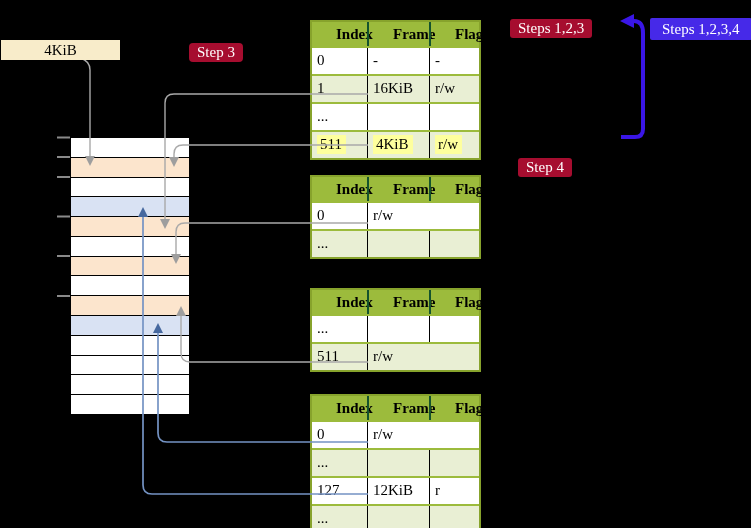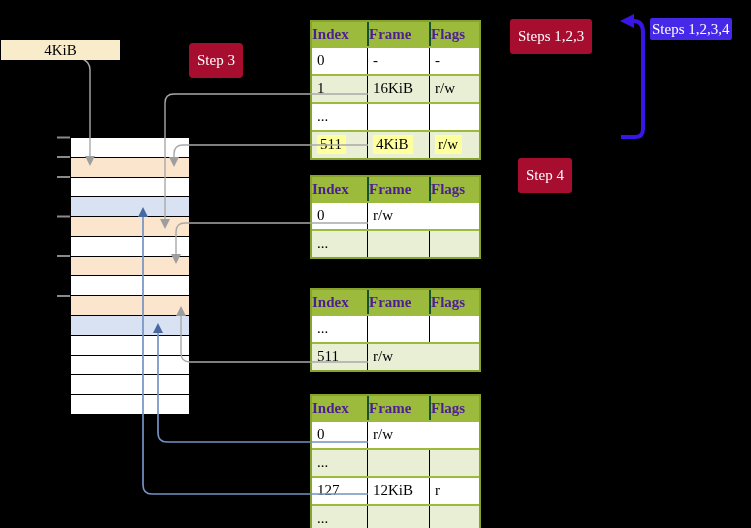--- a/index.html
+++ b/index.html
@@ -11,28 +11,28 @@
   
   .abs{position:absolute;}
   .pagesize{
     left:1px;top:40px;width:119px;height:20px;
     background:#f8ecca;color:#000;text-align:center;
     font-size:15px;line-height:20px;z-index:6;
   }
   .badge{
     position:absolute;height:19px;line-height:19px;
     background:#a60d2f;color:#fff;font-size:15px;
-    padding:8px 8px;border-radius:4px;z-index:6;white-space:nowrap;
+    padding:0 8px;border-radius:4px;z-index:6;white-space:nowrap;
   }
   .badge.step0{left:189px;top:43px;}
   .badge.steps123{left:510px;top:19px;border-radius:3px;}
   .badge.step4{left:518px;top:158px;border-radius:3px;text-align:right;}
   .badge.steps1234{
     left:650px;top:18px;height:22px;line-height:22px;
-    background:#4629e8;border-radius:2px;padding:0 2px;
+    background:#4629e8;border-radius:2px;padding:0 12px;
   }
   
   .memcol{
     left:70px;top:137px;width:120px;height:278px;
     border:1.5px solid #000;box-sizing:border-box;
     display:flex;flex-direction:column;z-index:1;background:#fff;
   }
   .mem-row{flex:1;border-bottom:1.5px solid #000;}
   .mem-row:last-child{border-bottom:none;}
   .mem-row.white{background:#ffffff;}
@@ -42,22 +42,22 @@
   .ptable{
     position:absolute;left:310px;width:171px;box-sizing:border-box;
     border:2px solid #87a32c;background:#fff;z-index:2;
   }
   .ptable.t1{top:20px;}
   .ptable.t2{top:175px;}
   .ptable.t3{top:288px;}
   .ptable.t4{top:394px;}
   .hrow{display:grid;grid-template-columns:55px 62px 50px;height:24px;background:#9cbb3c;}
   .hcell{
-    color:#4c1d95;font-weight:bold;font-size:15px;line-height:24px;
-    padding-left:0;box-sizing:border-box;
+    color:#000000;font-weight:bold;font-size:15px;line-height:24px;
+    padding-left:24px;box-sizing:border-box;
   }
   .hcell + .hcell{border-left:2px solid #14532d;}
   .brow{display:grid;grid-template-columns:55px 62px 50px;height:26px;border-top:2px solid #9cbb3c;background:#fff;}
   .brow.shaded{background:#e9efd4;}
   .bcell{
     font-size:15px;line-height:25px;padding-left:5px;
     box-sizing:border-box;color:#000;white-space:nowrap;
   }
   .bcell + .bcell{border-left:1.5px solid #000;}
   .hl{background:#feff9d;padding:1px 4px 2px 3px;}

